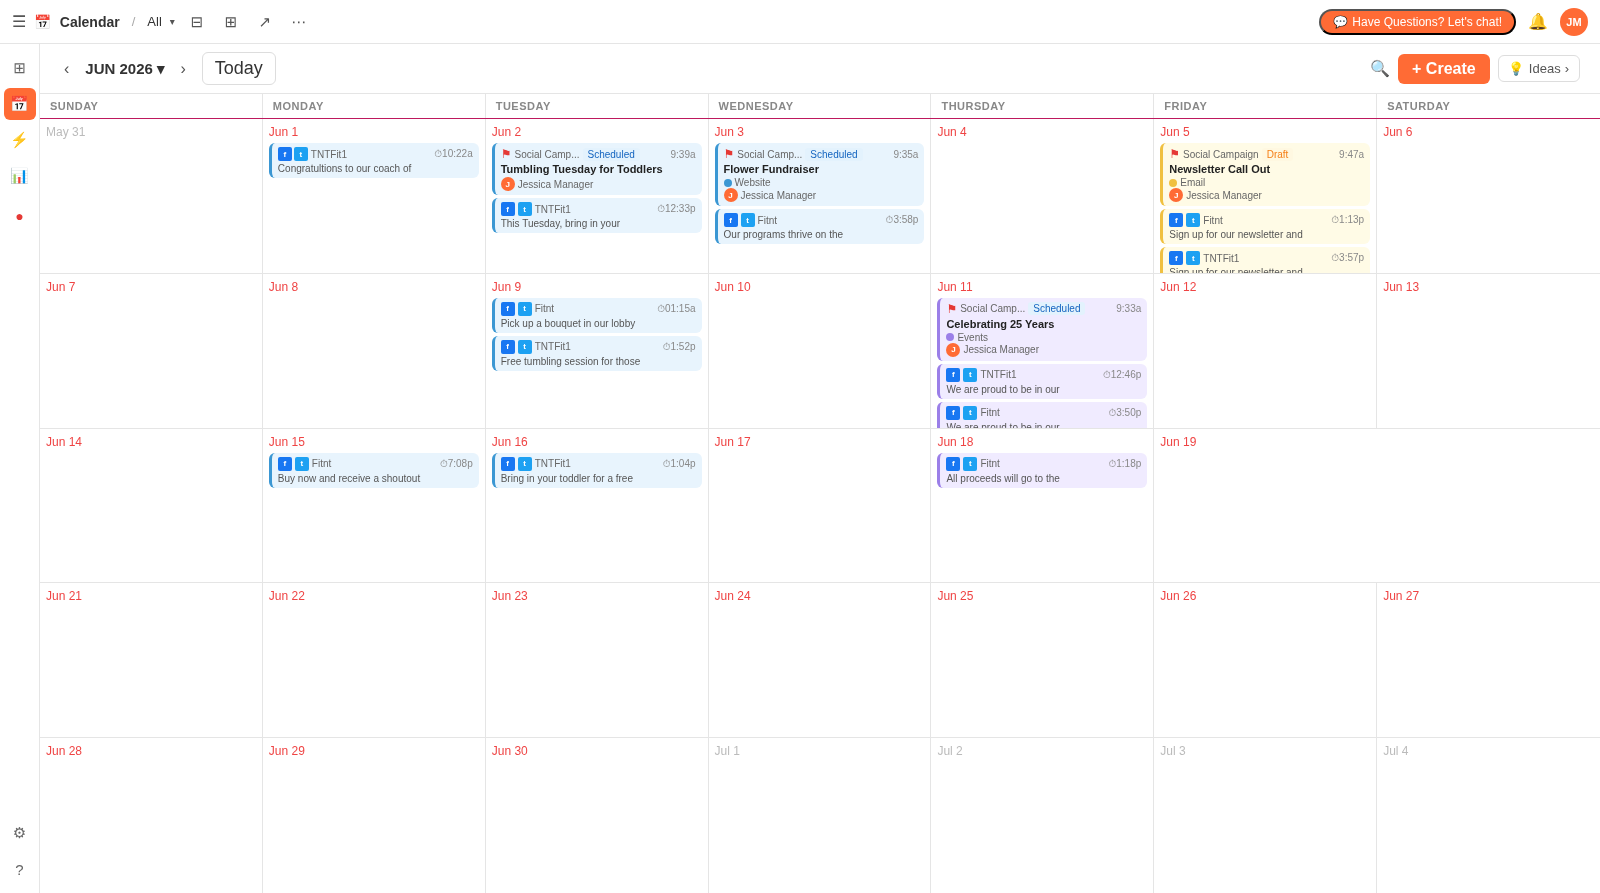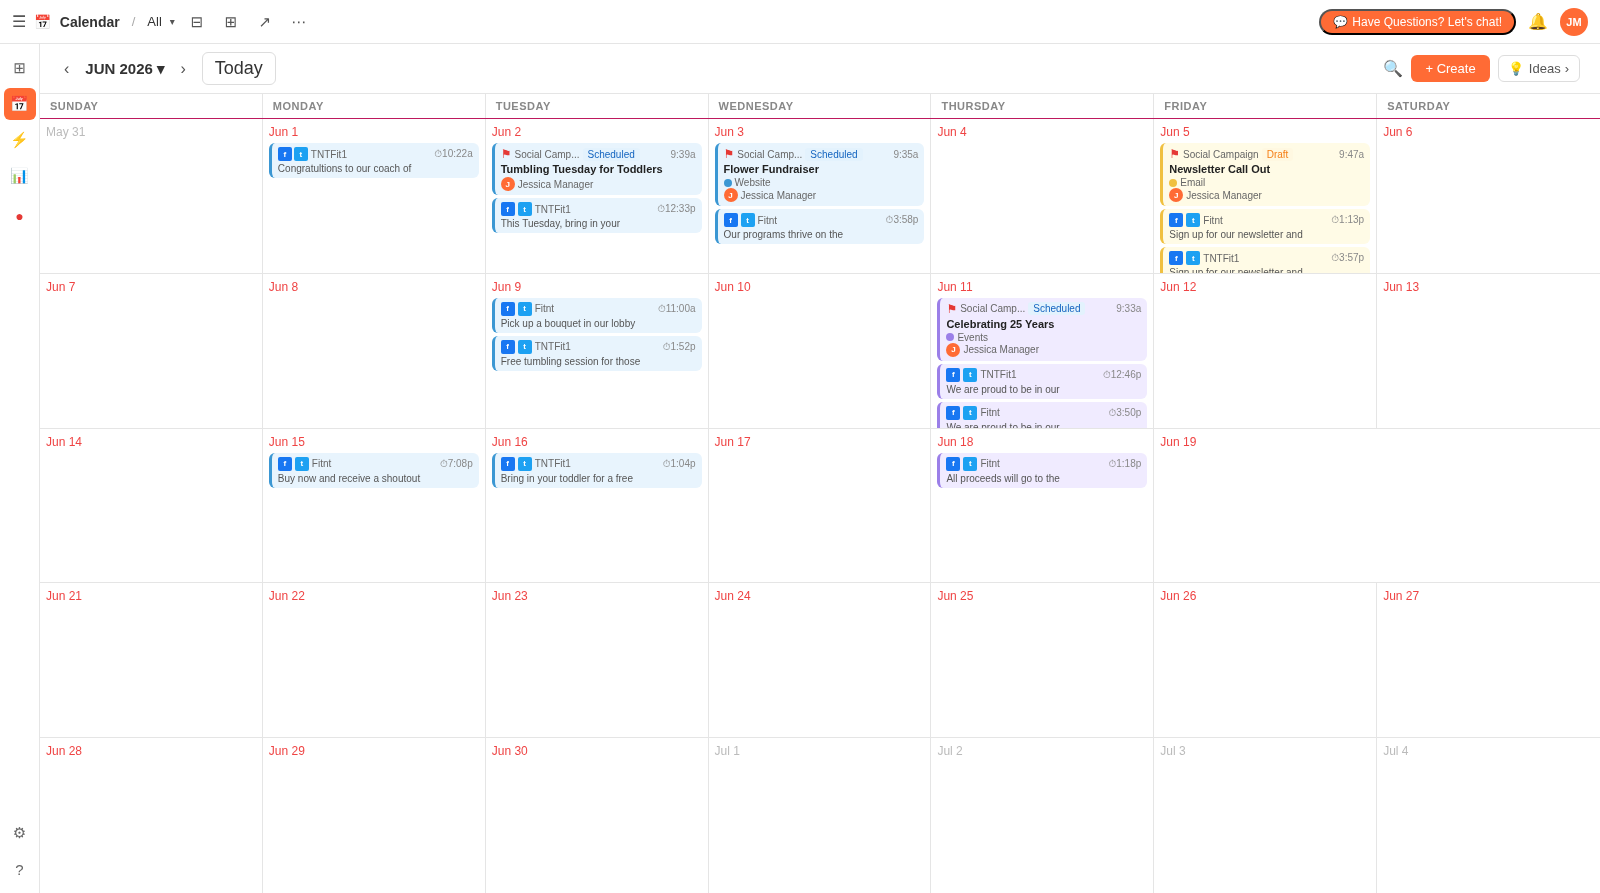--- a/index.html
+++ b/index.html
@@ -45,21 +45,21 @@
       align-items: center;
       padding: 0 20px;
       border-bottom: 1px solid #e5e5e5;
       gap: 12px;
     }
     .cal-nav-btn { border: none; background: transparent; cursor: pointer; color: #555; font-size: 16px; padding: 4px; }
     .cal-month-title { font-size: 15px; font-weight: 600; color: #333; display: flex; align-items: center; gap: 4px; cursor: pointer; }
     .cal-today-btn { border: 1px solid #ddd; background: #fff; border-radius: 6px; padding: 5px 12px; font-size: 18px; cursor: pointer; color: #333; }
     .cal-header-right { margin-left: auto; display: flex; align-items: center; gap: 8px; }
     .cal-search-btn { border: none; background: transparent; cursor: pointer; color: #555; font-size: 16px; }
-    .create-btn { background: #ff6b35; color: #fff; border: none; border-radius: 6px; padding: 6px 14px; font-size: 13px; font-weight: 400; cursor: pointer; display: flex; align-items: center; gap: 4px; }
+    .create-btn { background: #ff6b35; color: #fff; border: none; border-radius: 6px; padding: 6px 14px; font-size: 16px; font-weight: 700; cursor: pointer; display: flex; align-items: center; gap: 4px; }
     .ideas-btn { border: none; background: transparent; cursor: pointer; color: #555; font-size: 13px; display: flex; align-items: center; gap: 4px; border: 1px solid #ddd; border-radius: 6px; padding: 5px 10px; }
 
     
     .day-headers {
       display: grid;
       grid-template-columns: repeat(7, 1fr);
       border-bottom: 1px solid #be185d;
     }
     .day-header {
       padding: 6px 10px;
@@ -386,21 +386,21 @@
         </div>
         <div class="calendar-cell">
           <div class="cell-date">Jun 9</div>
           <div class="event-card event-card-blue">
             <div class="event-header">
               <div class="event-platform">
                 <span class="platform-icon platform-fb">f</span>
                 <span class="platform-icon platform-tw">t</span>
                 <span>Fitnt</span>
               </div>
-              <span class="event-time">⏱11:00a</span>
+              <span class="event-time">⏱01:15a</span>
             </div>
             <div class="event-body">Pick up a bouquet in our lobby</div>
           </div>
           <div class="event-card event-card-blue">
             <div class="event-header">
               <div class="event-platform">
                 <span class="platform-icon platform-fb">f</span>
                 <span class="platform-icon platform-tw">t</span>
                 <span>TNTFit1</span>
               </div>

